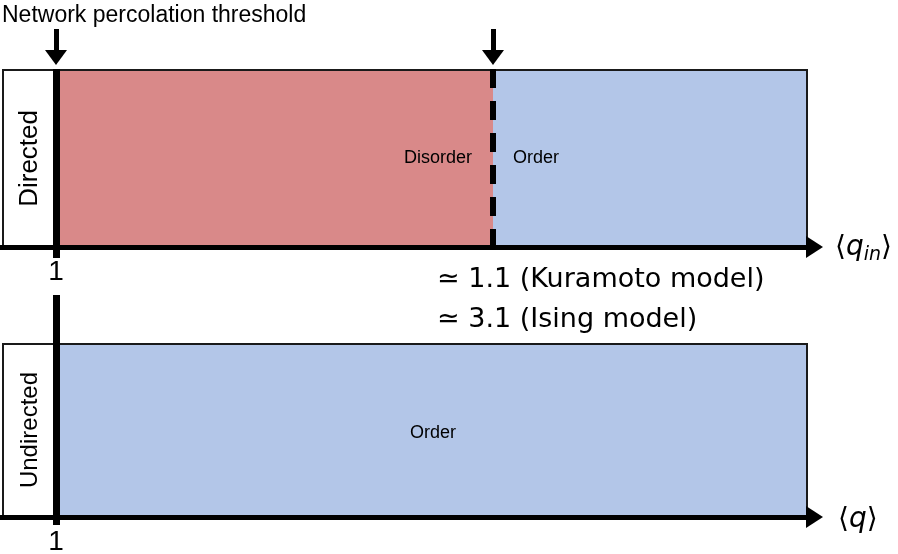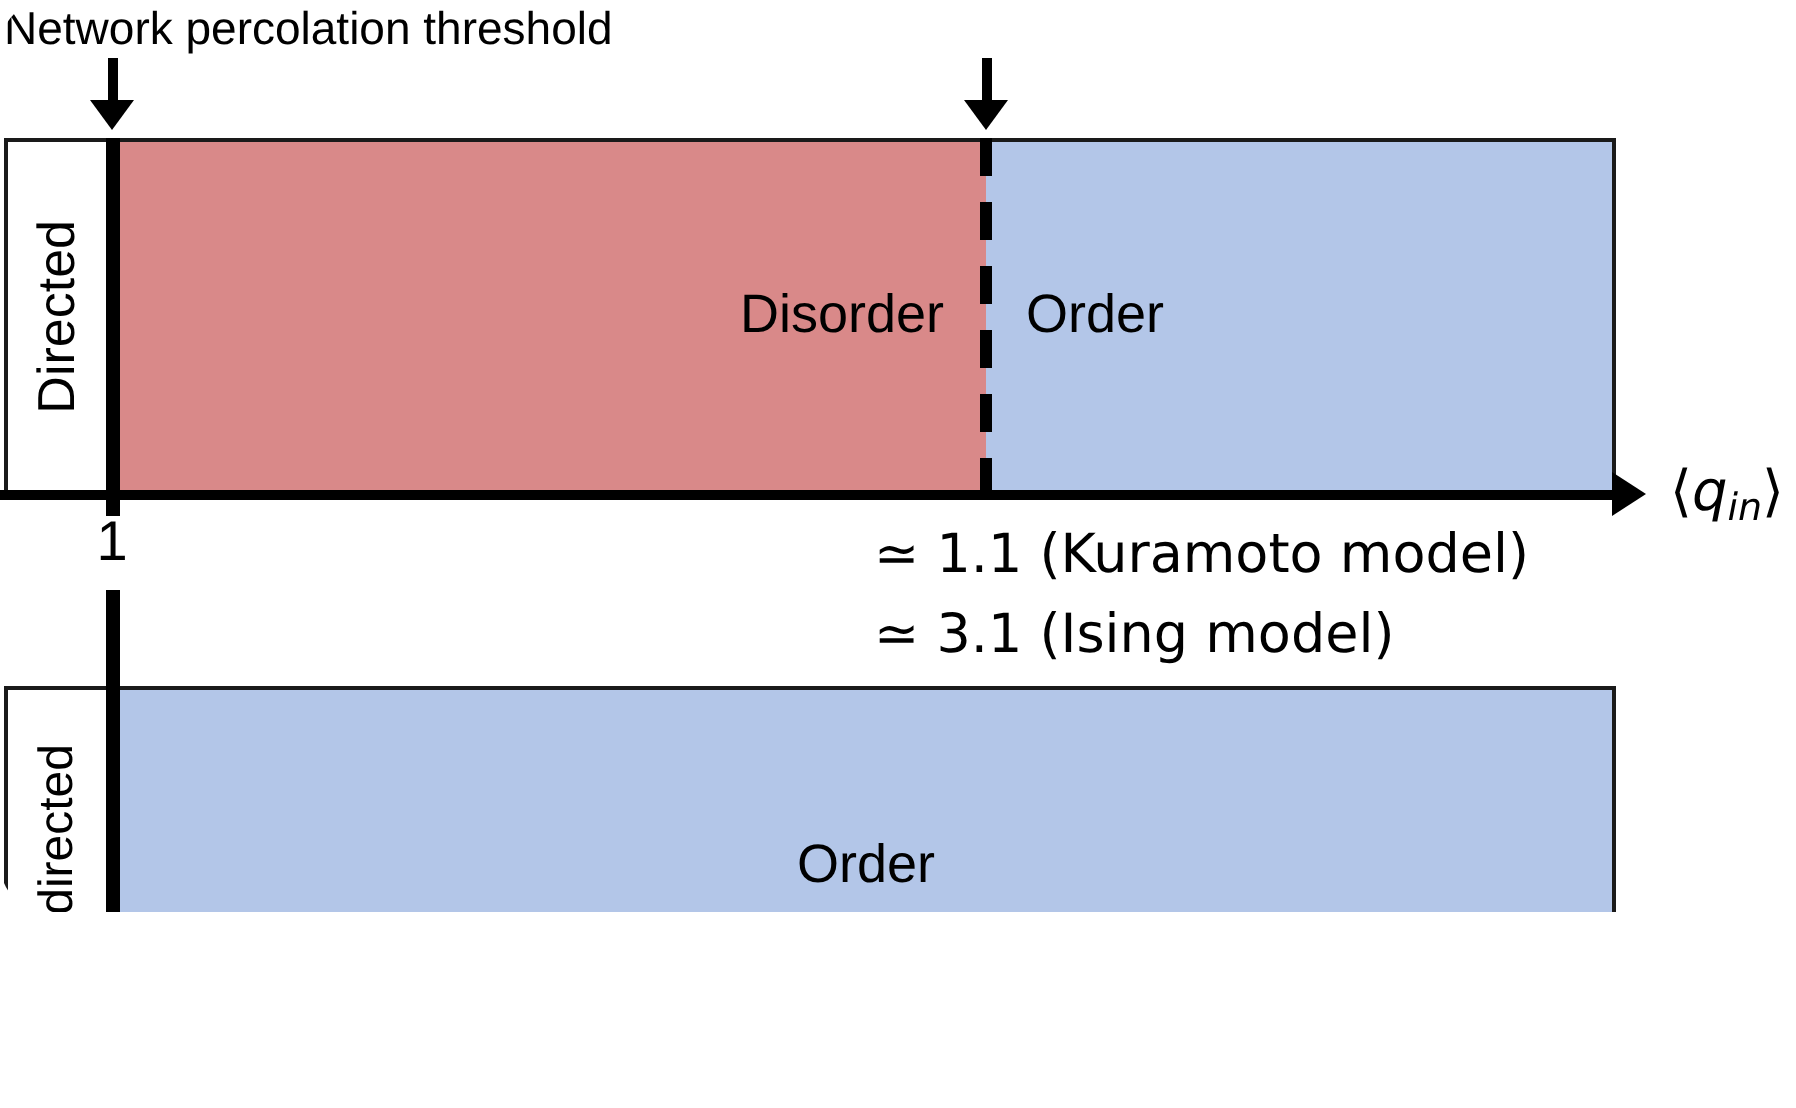--- a/index.html
+++ b/index.html
@@ -1,32 +1,32 @@
 <!DOCTYPE html>
 <html><head>
 <meta charset="utf-8">
 <style>
   html,body{margin:0;padding:0;background:#ffffff;}
   .canvas{
-    position:relative;width:898px;height:456px;background:#ffffff;overflow:hidden;
-    font-family:"Liberation Sans","DejaVu Sans",sans-serif;color:#000;border-radius:24px;
+    position:relative;width:898px;height:554px;background:#ffffff;overflow:hidden;
+    font-family:"Liberation Sans","DejaVu Sans",sans-serif;color:#000;
   }
   .top-label{position:absolute;font-size:23px;line-height:26px;white-space:nowrap;}
   .arrow-down{position:absolute;width:22px;height:36px;display:flex;flex-direction:column;align-items:center;}
   .arrow-down .shaft{width:5px;height:21px;background:#000;}
   .arrow-down .head{width:0;height:0;border-left:11px solid transparent;border-right:11px solid transparent;border-top:15px solid #000;}
   .bar-outline{position:absolute;background:#ffffff;border:2px solid #1a1a1a;box-sizing:border-box;}
   .fill{position:absolute;}
   .tick-line{position:absolute;width:7px;background:#000;}
   .dashed-line{position:absolute;width:6px;background:repeating-linear-gradient(to bottom,#000 0 19px,transparent 19px 32px);}
   .row-label{position:absolute;display:flex;align-items:center;justify-content:center;}
   .row-label span{writing-mode:vertical-rl;transform:rotate(180deg);white-space:nowrap;}
   .row-label-directed span{font-size:26px;}
   .row-label-undirected span{font-size:24px;}
-  .region-label{position:absolute;font-size:27px;line-height:33px;white-space:nowrap;}
+  .region-label{position:absolute;font-size:18px;line-height:33px;white-space:nowrap;}
   .axis-line{position:absolute;height:5px;background:#000;}
   .axis-arrowhead{position:absolute;width:0;height:0;border-top:11px solid transparent;border-bottom:11px solid transparent;border-left:17px solid #000;}
   .axis-label{position:absolute;font-size:28px;line-height:33px;white-space:nowrap;font-family:"DejaVu Sans","Liberation Sans",sans-serif;}
   .axis-label i{font-style:italic;}
   .axis-label .sub{font-size:19px;vertical-align:-5px;font-style:italic;}
   .tick-label{position:absolute;font-size:28px;line-height:30px;text-align:center;}
   .model-note{position:absolute;font-size:27px;line-height:32px;white-space:nowrap;font-family:"DejaVu Sans","Liberation Sans",sans-serif;}
 </style>
 </head>
 <body>

